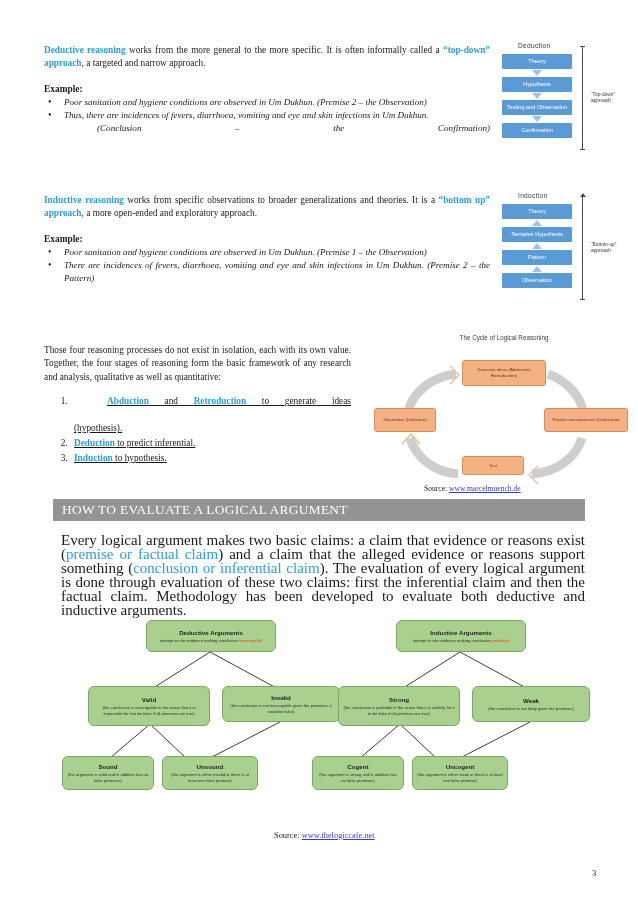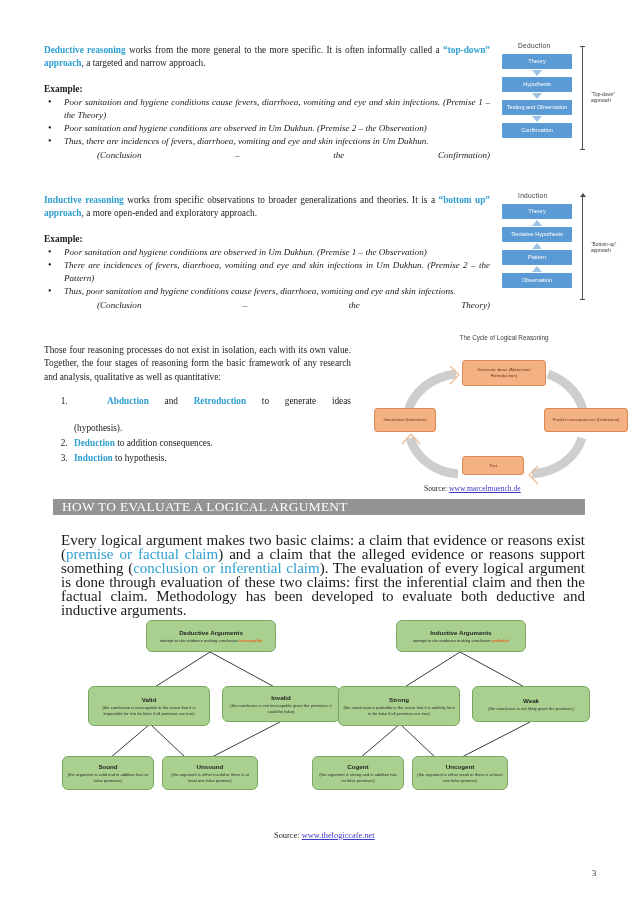--- a/index.html
+++ b/index.html
@@ -174,20 +174,21 @@
   }
   .num-list {
     margin: 11px 0 0 0;
     padding: 0 0 0 26px;
     font-size: 9.3px;
     line-height: 13.6px;
   }
   .num-list li {
     margin-bottom: 1px;
     padding-left: 4px;
+    text-decoration: underline;
   }
 
   
   .cycle-wrap {
     position: absolute;
     left: 370px;
     top: 334px;
     width: 268px;
     height: 160px;
   }
@@ -230,21 +231,21 @@
     color: #3b3bc4;
     text-decoration: underline;
   }
 
   
   .section-bar {
     position: absolute;
     left: 53px;
     top: 499px;
     width: 532px;
-    height: 16px;
+    height: 22px;
     background: #949494;
     color: #ffffff;
     font-family: "Liberation Serif", serif;
     font-size: 13.4px;
     letter-spacing: 0.3px;
     display: flex;
     align-items: center;
     padding-left: 9px;
     box-sizing: border-box;
   }
@@ -321,21 +322,20 @@
 
 <div class="page">
 
   <div class="sec-deductive">
     <div class="para">
       <span class="hl">Deductive reasoning</span><span> works from the more general to the more specific. It is often informally called a </span><span class="hl">“top-down” approach</span><span>, a targeted and narrow approach.</span>
     </div>
 
     <div class="example-label">Example:</div>
     <ul class="bullets">
-      <li><span>Poor sanitation and hygiene conditions cause fevers, diarrhoea, vomiting and eye and skin infections. (Premise 1 – the Theory)</span></li>
       <li><span>Poor sanitation and hygiene conditions are observed in Um Dukhun. (Premise 2 – the Observation)</span></li>
       <li>
         <span>Thus, there are incidences of fevers, diarrhoea, vomiting and eye and skin infections in Um Dukhun.</span>
         <span class="justify-spread">
           <span>(Conclusion</span>
           <span>–</span>
           <span>the</span>
           <span>Confirmation)</span>
         </span>
       </li>
@@ -363,29 +363,20 @@
 
   <div class="sec-deductive" style="top:194px;">
     <div class="para">
       <span class="hl">Inductive reasoning</span><span> works from specific observations to broader generalizations and theories. It is a </span><span class="hl">“bottom up” approach</span><span>, a more open-ended and exploratory approach.</span>
     </div>
 
     <div class="example-label">Example:</div>
     <ul class="bullets">
       <li><span>Poor sanitation and hygiene conditions are observed in Um Dukhun. (Premise 1 – the Observation)</span></li>
       <li><span>There are incidences of fevers, diarrhoea, vomiting and eye and skin infections in Um Dukhun. (Premise 2 – the Pattern)</span></li>
-      <li>
-        <span>Thus, poor sanitation and hygiene conditions cause fevers, diarrhoea, vomiting and eye and skin infections.</span>
-        <span class="justify-spread">
-          <span>(Conclusion</span>
-          <span>–</span>
-          <span>the</span>
-          <span>Theory)</span>
-        </span>
-      </li>
     </ul>
   </div>
 
   <div class="flow-diagram" style="left:496px; top:192px;">
     <div class="flow-title">Induction</div>
     <div class="flow-boxes">
       <div class="flow-box">Theory</div>
       <div class="flow-arrow up"></div>
       <div class="flow-box">Tentative Hypothesis</div>
       <div class="flow-arrow up"></div>
@@ -408,21 +399,21 @@
         <span class="justify-spread">
           <span class="hl">Abduction</span>
           <span>and</span>
           <span class="hl">Retroduction</span>
           <span>to</span>
           <span>generate</span>
           <span>ideas</span>
         </span>
         <span>(hypothesis).</span>
       </li>
-      <li><span class="hl">Deduction</span><span> to addition consequences.</span></li>
+      <li><span class="hl">Deduction</span><span> to predict inferential.</span></li>
       <li><span class="hl">Induction</span><span> to hypothesis.</span></li>
     </ol>
   </div>
 
   <div class="cycle-wrap">
     <div class="cycle-title">The Cycle of Logical Reasoning</div>
 
     <svg class="tree-svg" style="width:268px;height:160px;" viewBox="0 0 268 160">
 
       <path d="M 178 40 A 58 50 0 0 1 214 84" stroke="#d0cecd" stroke-width="9" fill="none"></path>

